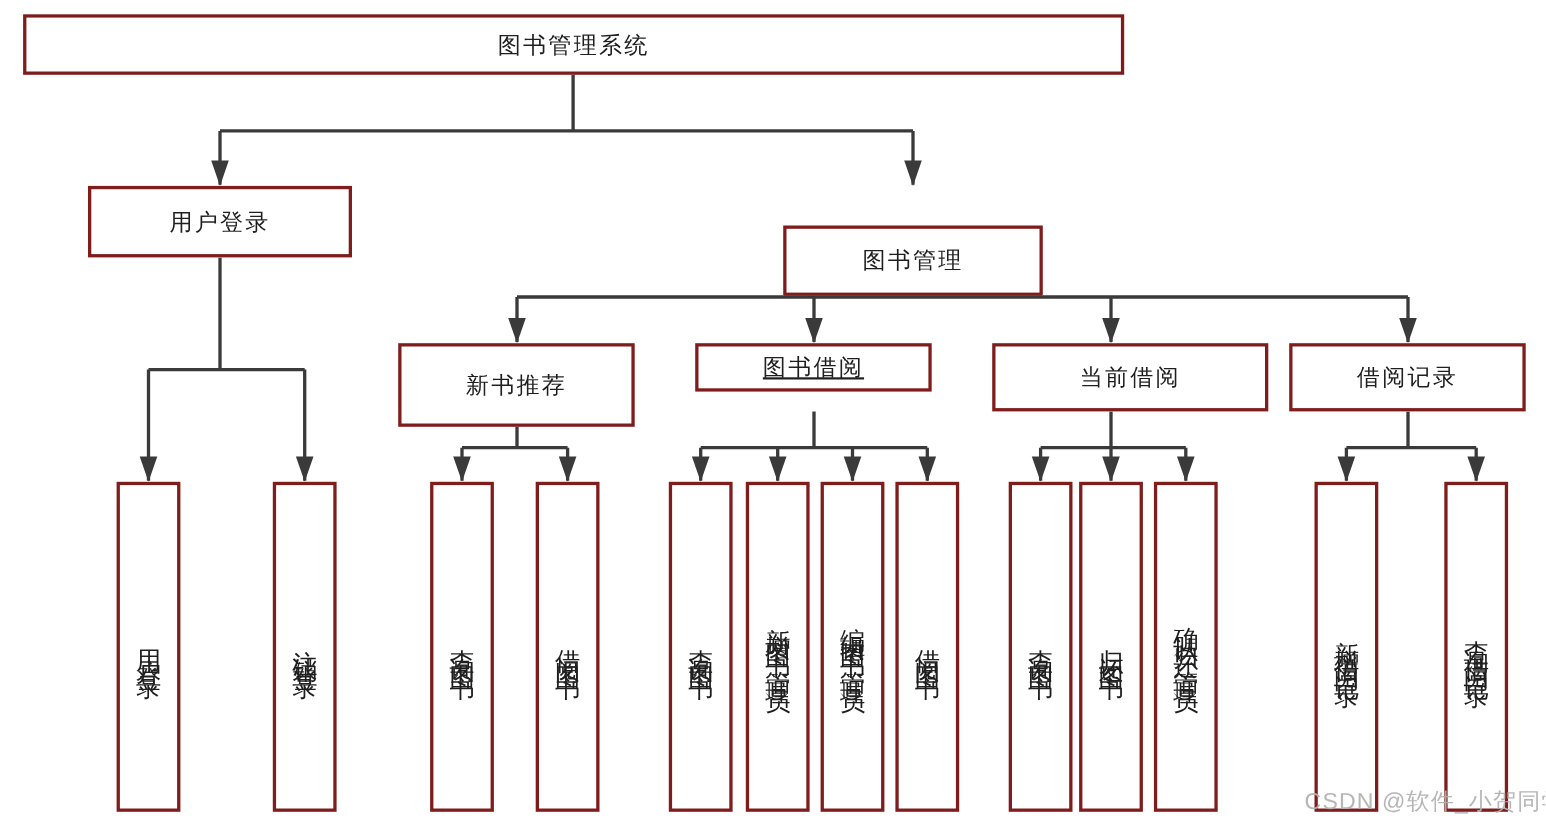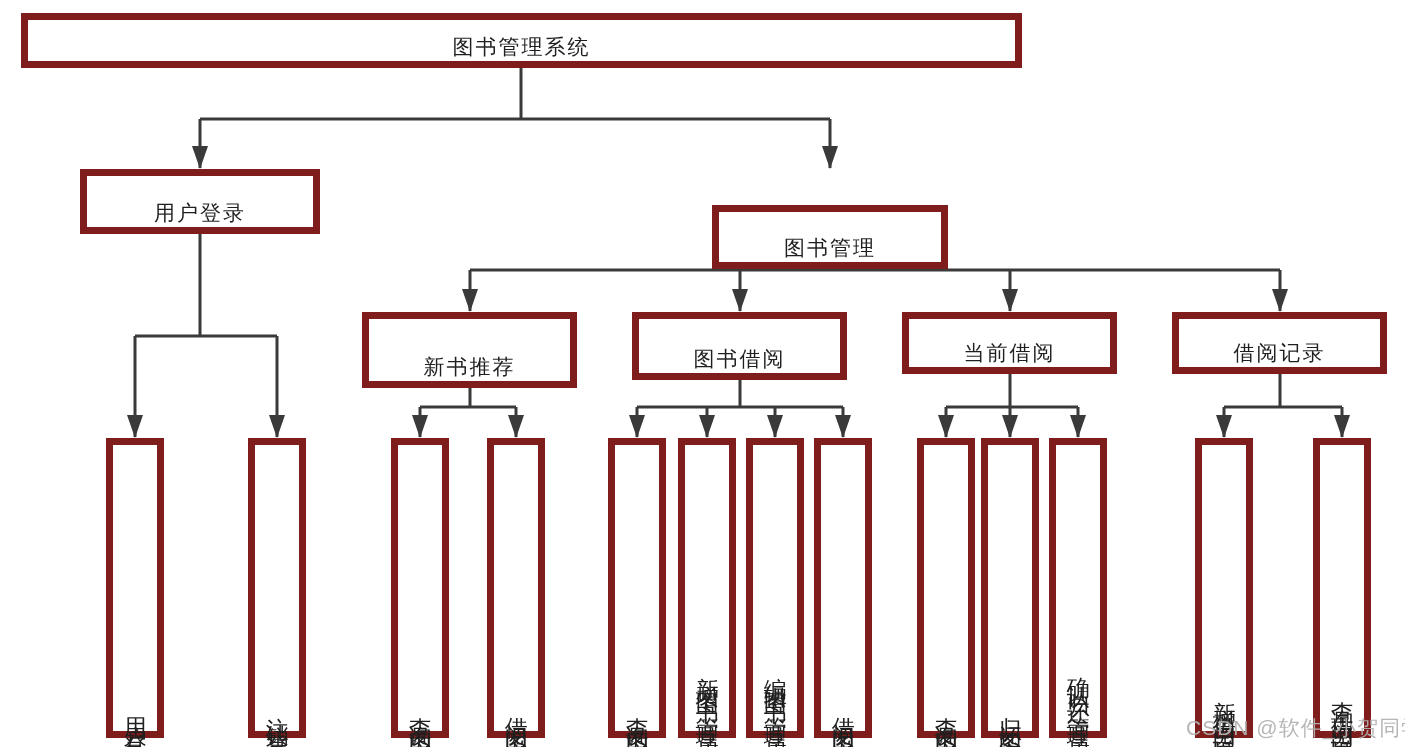--- a/index.html
+++ b/index.html
@@ -8,41 +8,41 @@
     width:1405px;height:747px;
     background:#ffffff;
     font-family:"Liberation Sans","DejaVu Sans",sans-serif;
     color:#1f1f1f;
     overflow:hidden;
   }
   .connectors{position:absolute;left:0;top:0;z-index:1;}
   .box{
     position:absolute;
     box-sizing:border-box;
-    border:7px solid #7f1d1d;
+    border:3px solid #7f1d1d;
     background:#ffffff;
-    display:flex;align-items:flex-end;justify-content:center;
+    display:flex;align-items:center;justify-content:center;
     z-index:2;
   }
   .hlabel{font-size:21px;letter-spacing:2px;white-space:nowrap;}
   .vtext{
     writing-mode:vertical-rl;
     text-orientation:mixed;
     font-size:23px;
     line-height:1.1;
     letter-spacing:8px;
     white-space:nowrap;
   }
   
   #n-root{left:21px;top:13px;width:1001px;height:55px;}
   #n-user-login{left:80px;top:169px;width:240px;height:65px;}
   #n-book-mgmt{left:712px;top:169px;width:236px;height:64px;margin-top:36px;}
   #n-new-book-rec{left:362px;top:312px;width:215px;height:76px;}
-  #n-book-borrow{left:632px;top:312px;width:215px;height:68px;}
-  #n-current-borrow{left:902px;top:312px;width:215px;height:62px;}
+  #n-book-borrow{left:632px;top:312px;width:215px;height:44px;text-decoration:underline;}
+  #n-current-borrow{left:902px;top:312px;width:251px;height:62px;}
   #n-borrow-records{left:1172px;top:312px;width:215px;height:62px;}
   .leaf{top:438px;width:58px;height:300px;}
   #l-user-login{left:106px;}
   #l-logout{left:248px;}
   #l-rec-query{left:391px;}
   #l-rec-borrow{left:487px;}
   #l-bb-query{left:608px;}
   #l-bb-add{left:678px;}
   #l-bb-edit{left:746px;}
   #l-bb-borrow{left:814px;}

